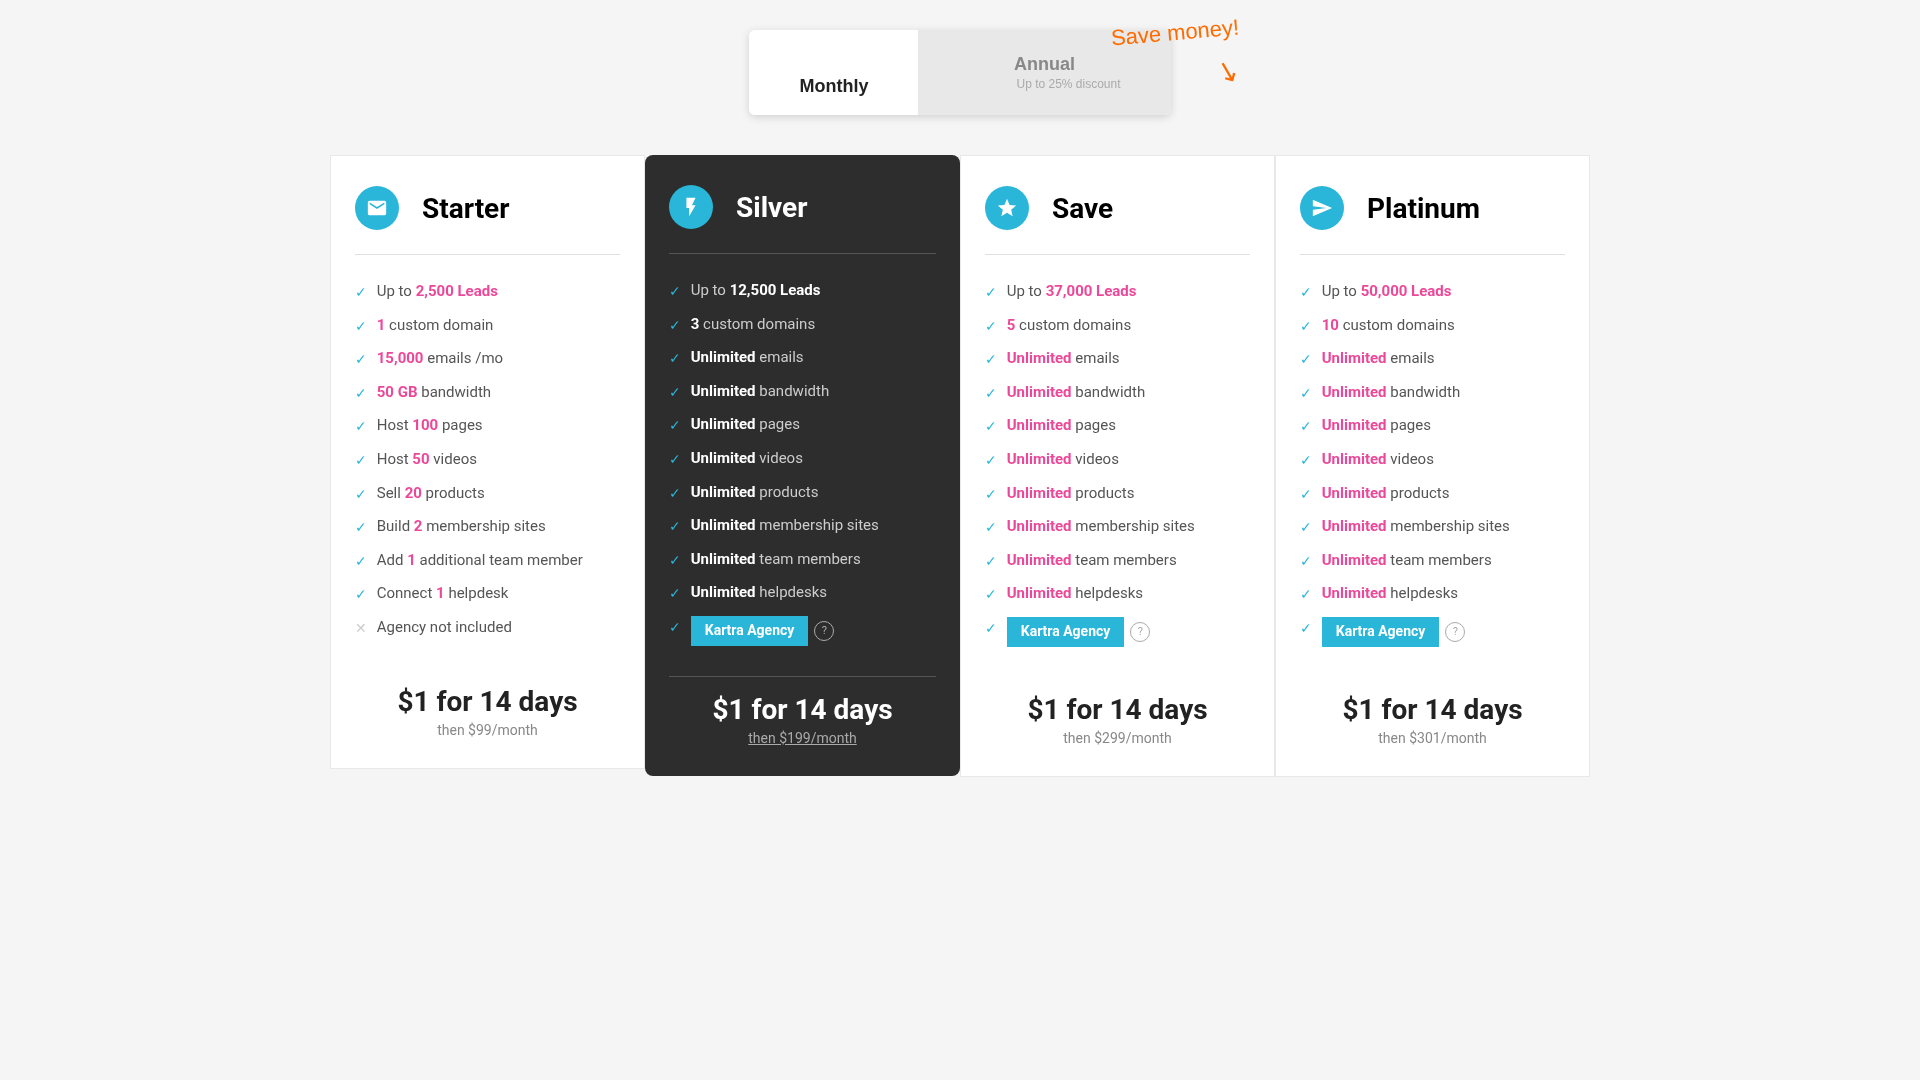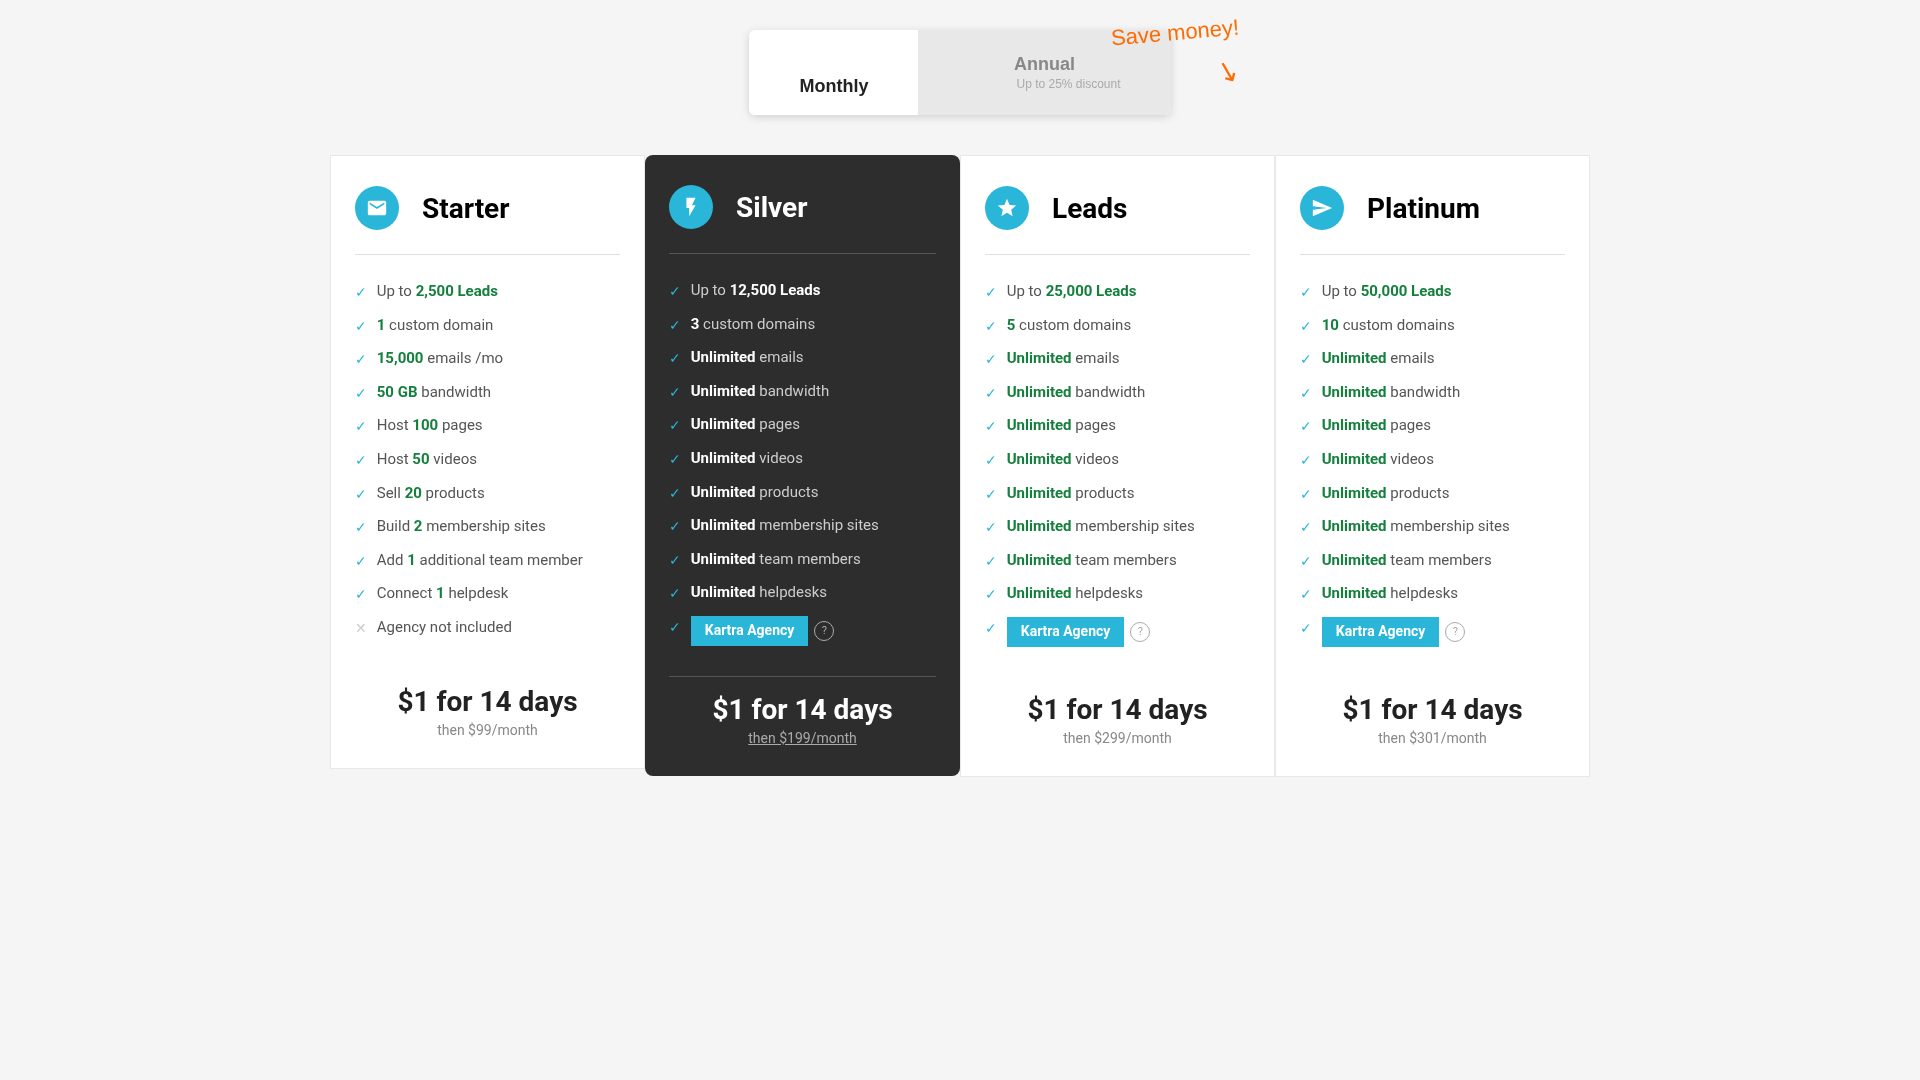--- a/index.html
+++ b/index.html
@@ -161,21 +161,21 @@
     }
 
     .x-icon {
       color: #ccc;
       font-size: 14px;
       margin-top: 2px;
       flex-shrink: 0;
     }
 
     .features-list li strong {
-      color: #15803d;
+      color: #ec4899;
       font-weight: 700;
     }
 
     .plan-card.featured .features-list li strong {
       color: #fff;
     }
 
     .kartra-badge {
       display: inline-flex;
       align-items: center;
@@ -385,27 +385,27 @@
     </div>
   </div>
 
   <div class="plan-card">
     <div class="plan-header">
       <div class="plan-icon">
         <svg viewBox="0 0 24 24">
           <path d="M12 17.27L18.18 21l-1.64-7.03L22 9.24l-7.19-.61L12 2 9.19 8.63 2 9.24l5.46 4.73L5.82 21z"></path>
         </svg>
       </div>
-      <span class="plan-name">Leads</span>
+      <span class="plan-name">Save</span>
     </div>
     <hr class="plan-divider">
     <ul class="features-list">
       <li>
           <span class="check-icon">✓</span>
-          <span>Up to <strong>25,000 Leads</strong></span>
+          <span>Up to <strong>37,000 Leads</strong></span>
         </li>
       <li>
           <span class="check-icon">✓</span>
           <span><strong>5</strong> custom domains</span>
         </li>
       <li>
           <span class="check-icon">✓</span>
           <span><strong>Unlimited</strong> emails</span>
         </li>
       <li>

